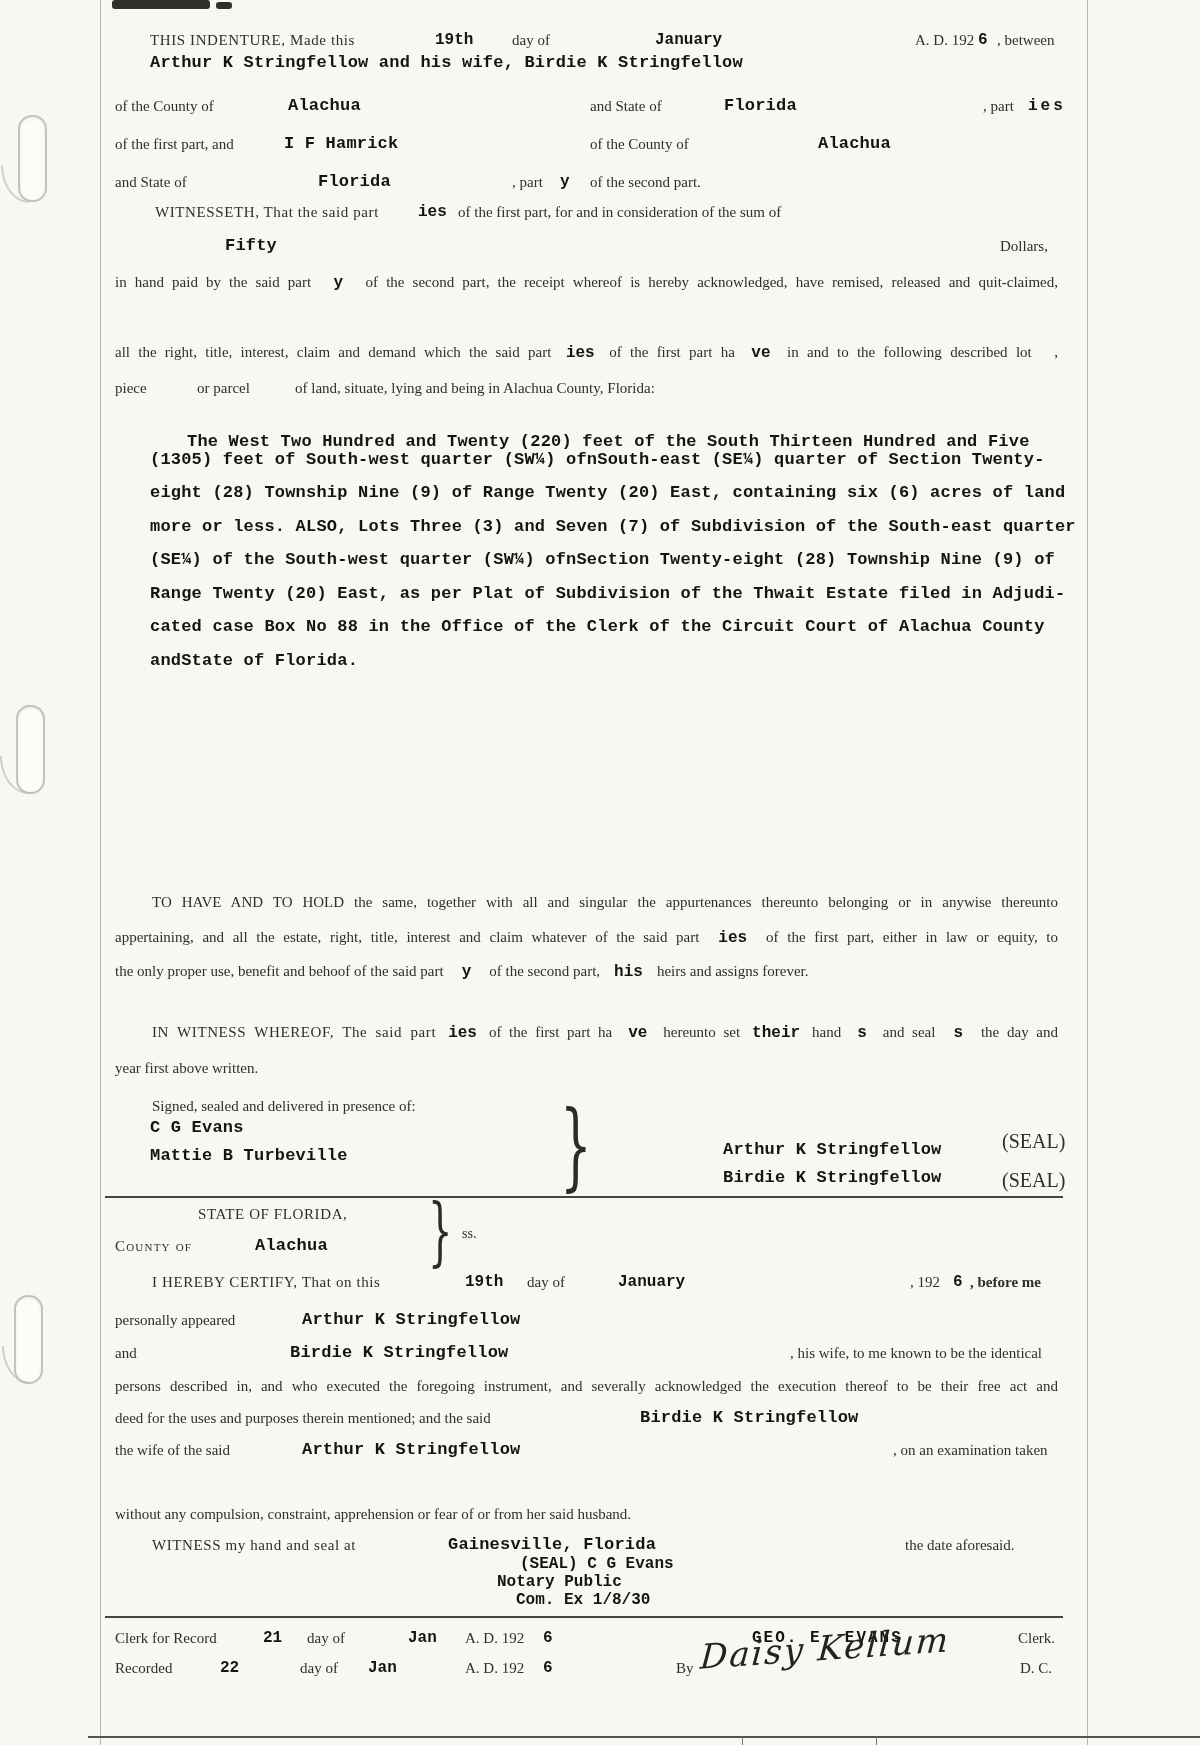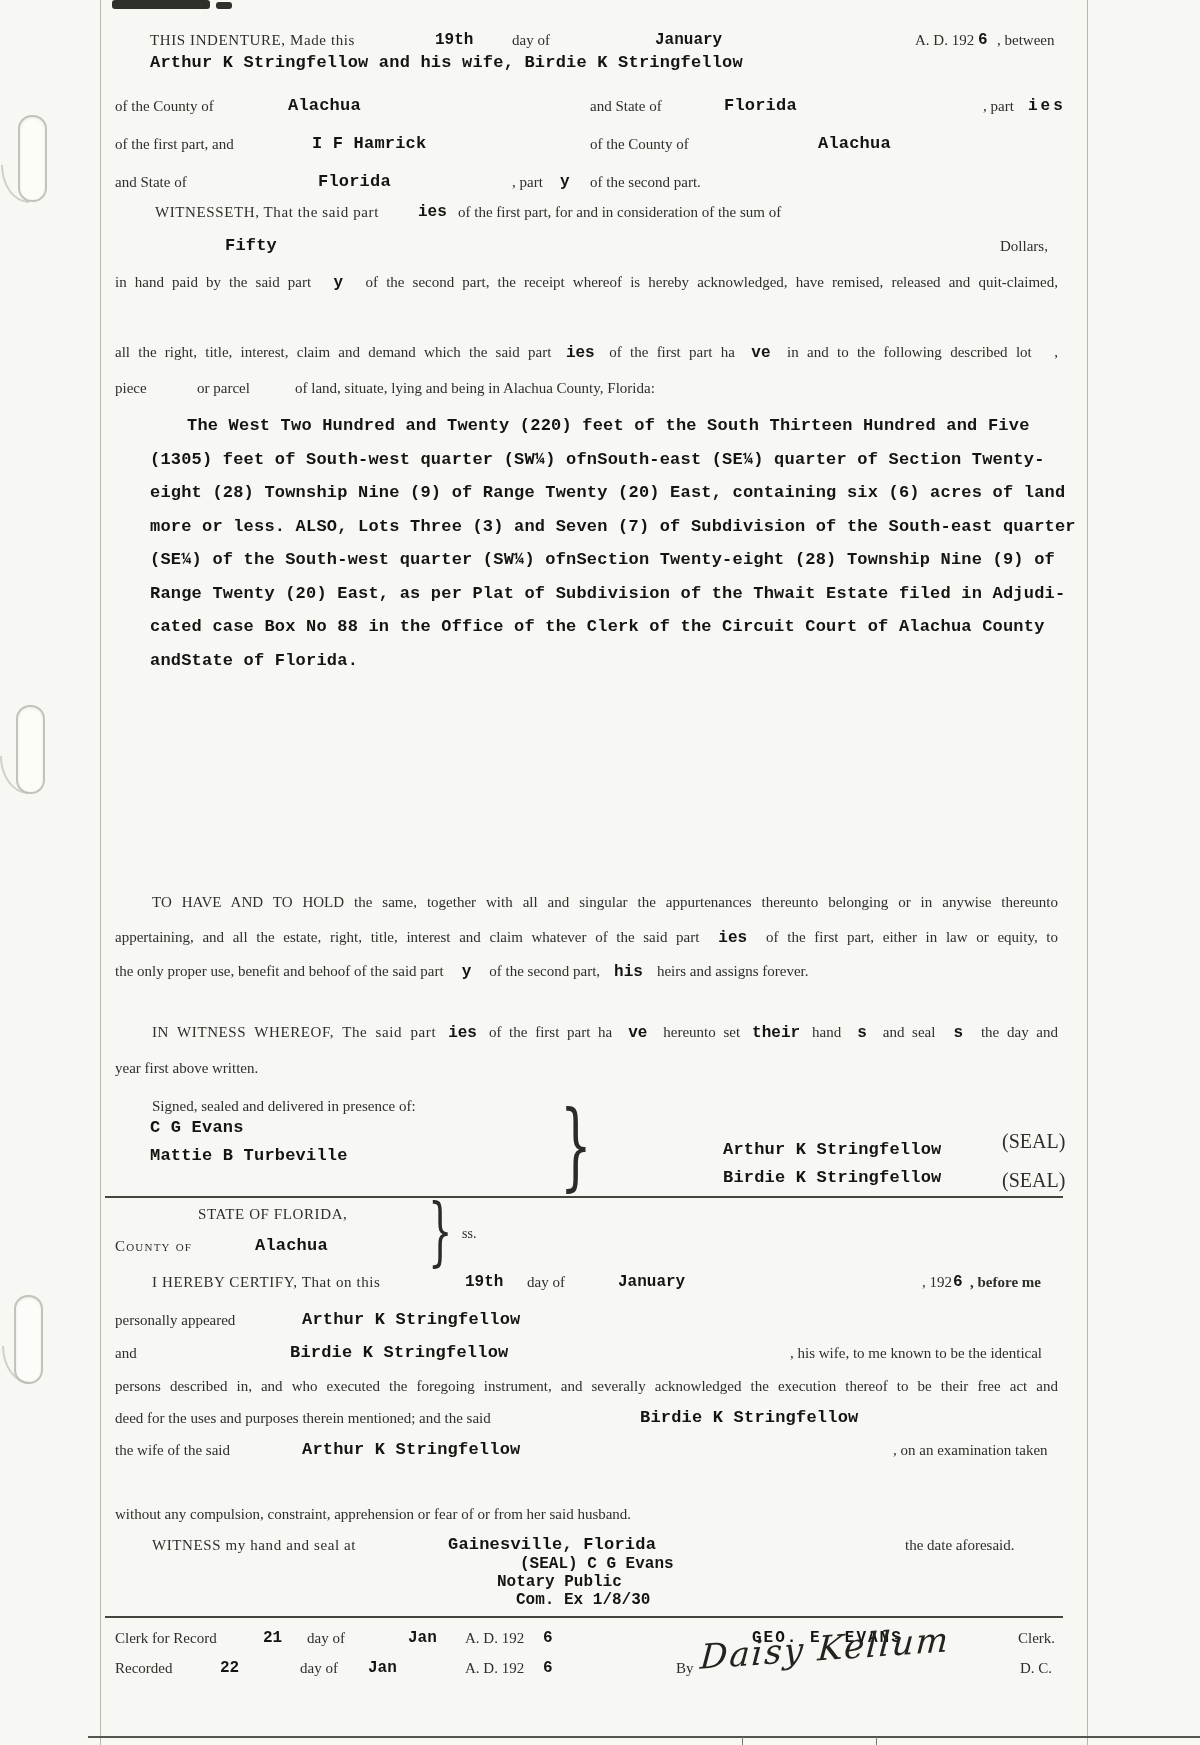--- a/index.html
+++ b/index.html
@@ -58,21 +58,21 @@
   <div class="r" style="top:96px;">
     <span class="a p" style="left:115px;">of the County of</span>
     <span class="a t t17" style="left:288px;">Alachua</span>
     <span class="a p" style="left:590px;">and State of</span>
     <span class="a t t17" style="left:724px;">Florida</span>
     <span class="a p" style="left:983px;">, part</span>
     <span class="a t" style="left:1028px;letter-spacing:3px;">ies</span>
   </div>
   <div class="r" style="top:134px;">
     <span class="a p" style="left:115px;">of the first part, and</span>
-    <span class="a t t17" style="left:312px;">I F Hamrick</span>
+    <span class="a t t17" style="left:284px;">I F Hamrick</span>
     <span class="a p" style="left:590px;">of the County of</span>
     <span class="a t t17" style="left:818px;">Alachua</span>
   </div>
   <div class="r" style="top:172px;">
     <span class="a p" style="left:115px;">and State of</span>
     <span class="a t t17" style="left:318px;">Florida</span>
     <span class="a p" style="left:512px;">, part</span>
     <span class="a t" style="left:560px;">y</span>
     <span class="a p" style="left:590px;">of the second part.</span>
   </div>
@@ -99,21 +99,21 @@
     <span class="p">in and to the following described lot</span>
     <span class="p" style="margin-left:14px;">,</span>
   </div>
   <div class="r" style="top:378px;">
     <span class="a p" style="left:115px;">piece</span>
     <span class="a p" style="left:197px;">or parcel</span>
     <span class="a p" style="left:295px;">of land, situate, lying and being in Alachua County, Florida:</span>
   </div>
 
   <div class="r" style="top:416px;">
-    <span class="a t t17" style="left:187px;">The West Two Hundred and Twenty (220) feet of the South Thirteen Hundred and Five</span>
+    <span class="a t t17" style="left:187px;margin-top:16px;">The West Two Hundred and Twenty (220) feet of the South Thirteen Hundred and Five</span>
   </div>
   <div class="r" style="top:450px;">
     <span class="a t t17" style="left:150px;">(1305) feet of South-west quarter (SW¼) ofnSouth-east (SE¼) quarter of Section Twenty-</span>
   </div>
   <div class="r" style="top:483px;">
     <span class="a t t17" style="left:150px;">eight (28) Township Nine (9) of Range Twenty (20) East, containing six (6) acres of land</span>
   </div>
   <div class="r" style="top:517px;">
     <span class="a t t17" style="left:150px;">more or less. ALSO, Lots Three (3) and Seven (7) of Subdivision of the South-east quarter</span>
   </div>
@@ -199,21 +199,21 @@
   </div>
   <div class="r" style="top:1236px;">
     <span class="a p sc" style="left:115px;">County of</span>
     <span class="a t t17" style="left:255px;">Alachua</span>
   </div>
   <div class="r" style="top:1272px;">
     <span class="a p caps" style="left:152px;">I HEREBY CERTIFY, That on this</span>
     <span class="a t" style="left:465px;">19th</span>
     <span class="a p" style="left:527px;">day of</span>
     <span class="a t" style="left:618px;">January</span>
-    <span class="a p" style="left:910px;margin-left:12px;">, 192</span>
+    <span class="a p" style="left:910px;">, 192</span>
     <span class="a t" style="left:953px;">6</span>
     <span class="a p" style="left:970px;font-weight:bold;">, before me</span>
   </div>
   <div class="r" style="top:1310px;">
     <span class="a p" style="left:115px;">personally appeared</span>
     <span class="a t t17" style="left:302px;">Arthur K Stringfellow</span>
   </div>
   <div class="r" style="top:1343px;">
     <span class="a p" style="left:115px;">and</span>
     <span class="a t t17" style="left:290px;">Birdie K Stringfellow</span>

